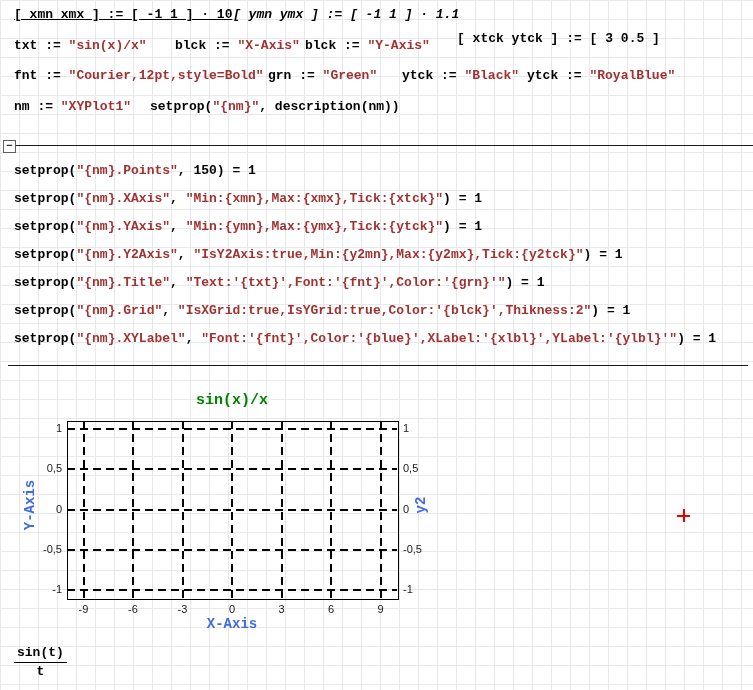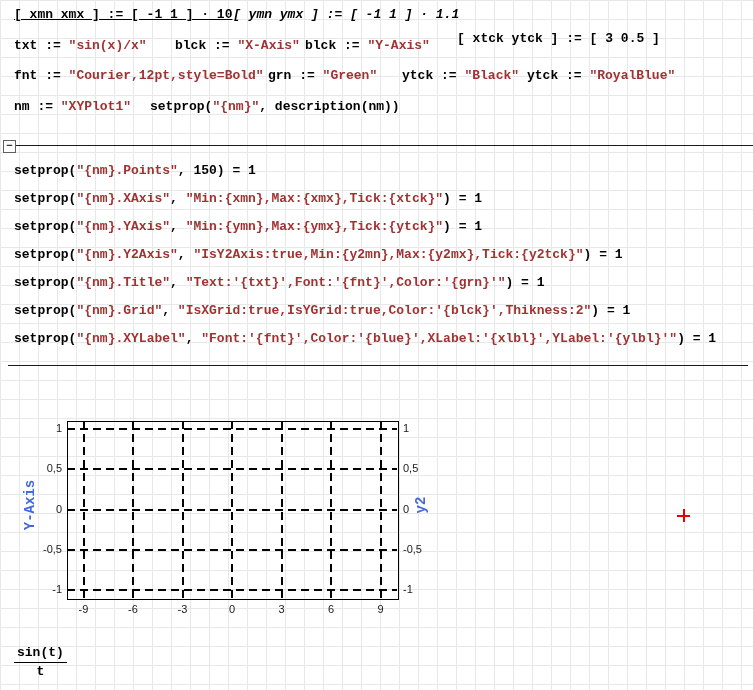--- a/index.html
+++ b/index.html
@@ -91,20 +91,21 @@
       <div class="region" style="left: 14px; top: 163px;"><span class="tk-k">setprop(</span><span class="tk-s">"{nm}.Points"</span><span class="tk-k">, 150) = 1</span></div>
       <div class="region" style="left: 14px; top: 191px;"><span class="tk-k">setprop(</span><span class="tk-s">"{nm}.XAxis"</span><span class="tk-k">, </span><span class="tk-s">"Min:{xmn},Max:{xmx},Tick:{xtck}"</span><span class="tk-k">) = 1</span></div>
       <div class="region" style="left: 14px; top: 219px;"><span class="tk-k">setprop(</span><span class="tk-s">"{nm}.YAxis"</span><span class="tk-k">, </span><span class="tk-s">"Min:{ymn},Max:{ymx},Tick:{ytck}"</span><span class="tk-k">) = 1</span></div>
       <div class="region" style="left: 14px; top: 247px;"><span class="tk-k">setprop(</span><span class="tk-s">"{nm}.Y2Axis"</span><span class="tk-k">, </span><span class="tk-s">"IsY2Axis:true,Min:{y2mn},Max:{y2mx},Tick:{y2tck}"</span><span class="tk-k">) = 1</span></div>
       <div class="region" style="left: 14px; top: 275px;"><span class="tk-k">setprop(</span><span class="tk-s">"{nm}.Title"</span><span class="tk-k">, </span><span class="tk-s">"Text:'{txt}',Font:'{fnt}',Color:'{grn}'"</span><span class="tk-k">) = 1</span></div>
       <div class="region" style="left: 14px; top: 303px;"><span class="tk-k">setprop(</span><span class="tk-s">"{nm}.Grid"</span><span class="tk-k">, </span><span class="tk-s">"IsXGrid:true,IsYGrid:true,Color:'{blck}',Thikness:2"</span><span class="tk-k">) = 1</span></div>
       <div class="region" style="left: 14px; top: 331px;"><span class="tk-k">setprop(</span><span class="tk-s">"{nm}.XYLabel"</span><span class="tk-k">, </span><span class="tk-s">"Font:'{fnt}',Color:'{blue}',XLabel:'{xlbl}',YLabel:'{ylbl}'"</span><span class="tk-k">) = 1</span></div>
     </div>
 
   <div id="plot-region">
+    <div class="plot-title">sin(x)/x</div>
     <div id="plot-box"></div>
     <div id="plot-ticks">
         <div class="gl-v" style="left: 82.5px; top: 33px; height: 177px;"></div>
         <div class="xtick" style="left: 63.5px; top: 215px;">-9</div>
         <div class="gl-v" style="left: 132px; top: 33px; height: 177px;"></div>
         <div class="xtick" style="left: 113px; top: 215px;">-6</div>
         <div class="gl-v" style="left: 181.5px; top: 33px; height: 177px;"></div>
         <div class="xtick" style="left: 162.5px; top: 215px;">-3</div>
         <div class="gl-v" style="left: 231px; top: 33px; height: 177px;"></div>
         <div class="xtick" style="left: 212px; top: 215px;">0</div>
@@ -125,20 +126,21 @@
         <div class="y2tick" style="left: 403px; top: 114.5px;">0</div>
         <div class="gl-h" style="left: 67px; top: 160.727px; width: 330px;"></div>
         <div class="ytick" style="left: 22px; top: 154.727px;">-0,5</div>
         <div class="y2tick" style="left: 403px; top: 154.727px;">-0,5</div>
         <div class="gl-h" style="left: 67px; top: 200.955px; width: 330px;"></div>
         <div class="ytick" style="left: 22px; top: 194.955px;">-1</div>
         <div class="y2tick" style="left: 403px; top: 194.955px;">-1</div>
       </div>
     <div id="ylabel" class="axis-label">Y-Axis</div>
     <div id="y2label" class="axis-label">y2</div>
+    <div id="xlabel" class="axis-label">X-Axis</div>
   </div>
 
   <div id="cursor">
     <div class="h"></div>
     <div class="v"></div>
   </div>
 
   <div id="fraction">
     <div class="num">sin(t)</div>
     <div class="bar"></div>

